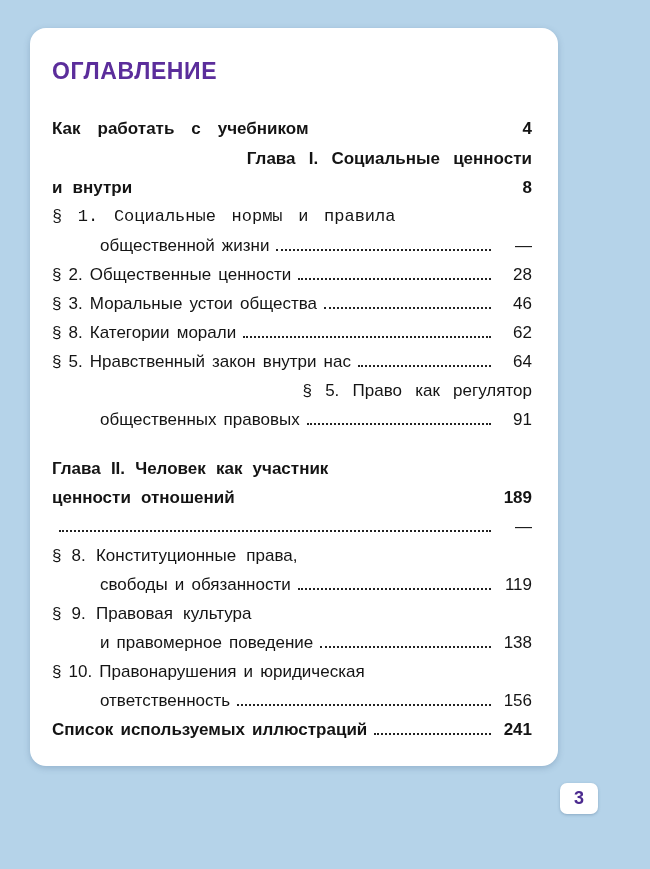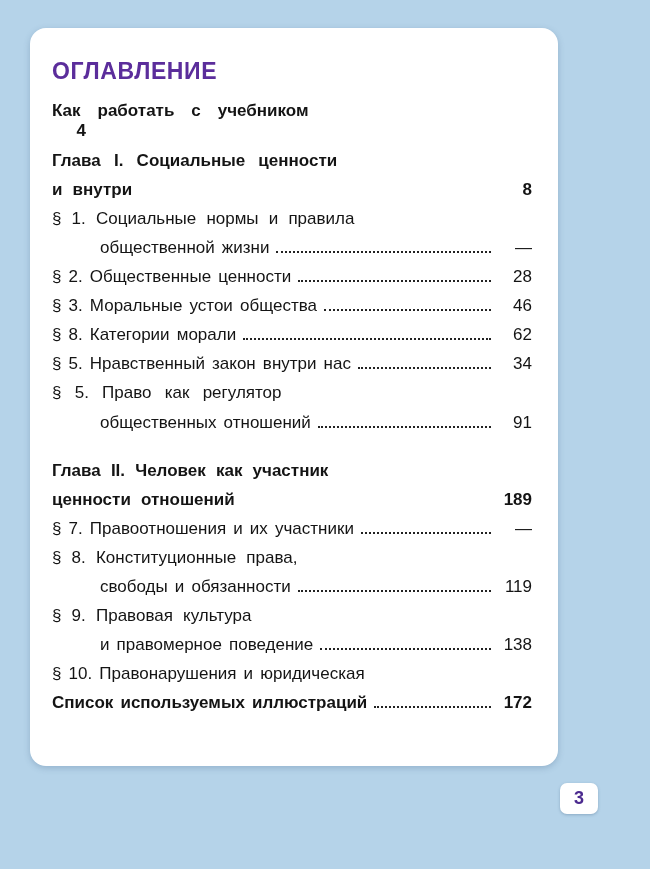--- a/index.html
+++ b/index.html
@@ -17,21 +17,21 @@
     background:#ffffff;
     border-radius:16px;
     box-shadow:0 2px 6px rgba(60,95,130,.28);
     padding:30px 26px 0 22px;
   }
   .title {
     font-size:23px;
     font-weight:bold;
     color:#5b2d9b;
     letter-spacing:.6px;
-    margin-bottom:16px;
+    margin-bottom:34px;
   }
   .row {
     display:flex;
     align-items:baseline;
     font-size:17px;
     color:#141414;
     line-height:1.18;
     margin-bottom:9px;
   }
   .row.bold { font-weight:bold; }
@@ -39,26 +39,26 @@
   .fill { flex:1 1 auto; }
   .dots {
     flex:1 1 auto;
     border-bottom:2.6px dotted #222;
     margin:0 7px 3px 7px;
     min-width:14px;
   }
   .pg { min-width:34px; text-align:right; white-space:nowrap; }
   .cont { padding-left:48px; }
   .mt-sm { margin-top:10px; }
-  .mt-md { margin-top:6px; }
+  .mt-md { margin-top:6px;font-family:Liberation Mono, monospace; }
   .mt-lg { margin-top:28px;align-items:center; }
   .ws1 { word-spacing:.14em; }
   .ws2 { word-spacing:.32em; }
-  .ws3 { word-spacing:.5em; }
-  .ws4 { word-spacing:.72em;flex-direction:column; }
+  .ws3 { word-spacing:.5em;justify-content:flex-end; }
+  .ws4 { word-spacing:.72em; }
   .badge {
     position:absolute;
     left:560px; top:783px;
     width:38px; height:31px;
     background:#ffffff;
     border-radius:7px;
     display:flex; align-items:center; justify-content:center;
     font-size:18px; font-weight:bold; color:#4b2a8f;
     box-shadow:0 1px 3px rgba(60,95,130,.35);
   }
@@ -107,43 +107,42 @@
 
   <div class="row ws1">
     <span class="t">§ 8. Категории морали</span>
     <span class="dots"></span>
     <span class="pg">62</span>
   </div>
 
   <div class="row ws1">
     <span class="t">§ 5. Нравственный закон внутри нас</span>
     <span class="dots"></span>
-    <span class="pg">34</span>
+    <span class="pg">64</span>
   </div>
 
   <div class="row ws3">
     <span class="t">§ 5. Право как регулятор</span>
   </div>
   <div class="row cont ws1">
-    <span class="t">общественных отношений</span>
+    <span class="t">общественных правовых</span>
     <span class="dots"></span>
     <span class="pg">91</span>
   </div>
 
   <div class="row bold ws2 mt-lg">
     <span class="t">Глава II. Человек как участник</span>
   </div>
   <div class="row bold ws2">
     <span class="t">ценности отношений</span>
     <span class="fill"></span>
     <span class="pg">189</span>
   </div>
 
   <div class="row ws1">
-    <span class="t">§ 7. Правоотношения и их участники</span>
     <span class="dots"></span>
     <span class="pg">—</span>
   </div>
 
   <div class="row ws2">
     <span class="t">§ 8. Конституционные права,</span>
   </div>
   <div class="row cont ws1">
     <span class="t">свободы и обязанности</span>
     <span class="dots"></span>
@@ -155,23 +154,28 @@
   </div>
   <div class="row cont ws1">
     <span class="t">и правомерное поведение</span>
     <span class="dots"></span>
     <span class="pg">138</span>
   </div>
 
   <div class="row ws1">
     <span class="t">§ 10. Правонарушения и юридическая</span>
   </div>
+  <div class="row cont ws1">
+    <span class="t">ответственность</span>
+    <span class="dots"></span>
+    <span class="pg">156</span>
+  </div>
 
   <div class="row bold ws1">
     <span class="t">Список используемых иллюстраций</span>
     <span class="dots"></span>
-    <span class="pg">172</span>
+    <span class="pg">241</span>
   </div>
 </div>
 
 <div class="badge">
   <span>3</span>
 </div>
 
 </body></html>

